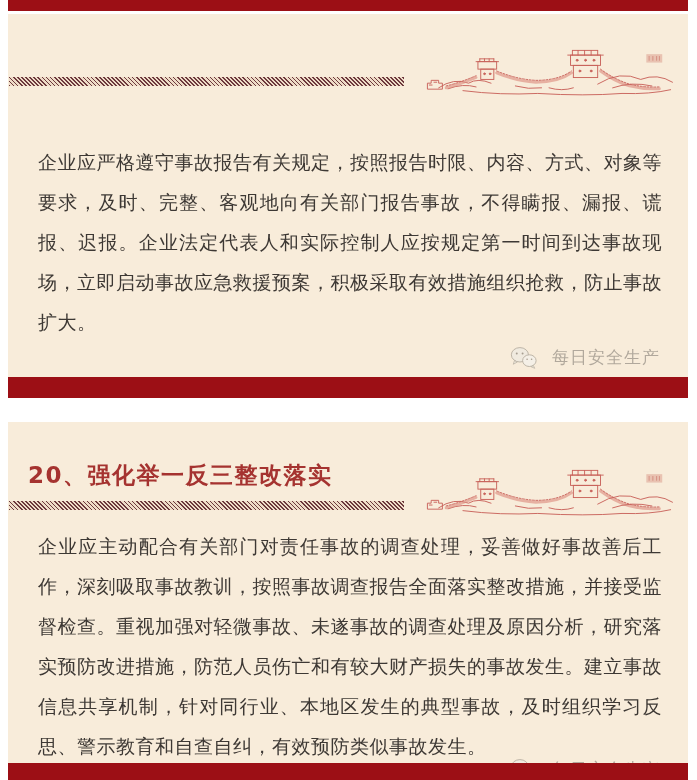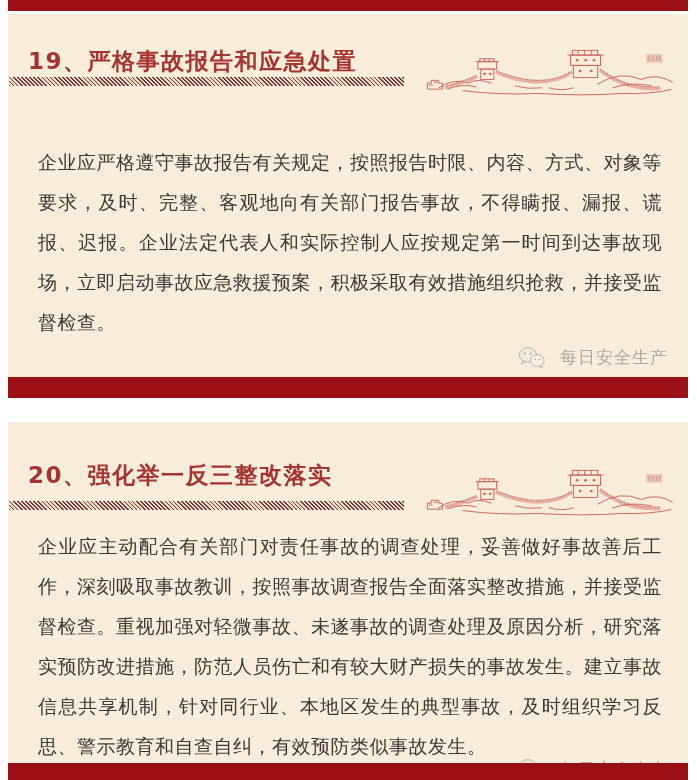--- a/index.html
+++ b/index.html
@@ -43,42 +43,41 @@
   .wall svg{width:100%;height:100%;display:block;}
   .body-text{
     position:absolute;left:30px;right:26px;margin:0;
     font-size:19px;color:var(--text,#3d3834);
     text-align:justify;text-justify:inter-ideograph;
     letter-spacing:0.5px;
   }
   .card-1 .body-text{top:128px;line-height:40px;}
   .card-2 .body-text{top:104px;line-height:40px;}
   .watermark{
-    position:absolute;right:20px;
+    position:absolute;right:28px;
     display:flex;gap:15px;
     opacity:0.85;
   }
   .card-1 .watermark{top:332px;}
   .card-2 .watermark{top:336px;}
   .wm-icon{width:27px;height:23px;display:inline-block;}
   .wm-icon svg{width:100%;height:100%;display:block;}
   .wm-text{
     font-size:17px;color:var(--watermark,#a59d92);
     letter-spacing:1px;white-space:nowrap;
   }
 </style>
 </head>
 <body>
 
 <div class="page">
 
   <div class="bar bar-top"></div>
 
   <section class="card card-1">
-    <h2 class="title"><span>19、</span><span>严格事故报告和应急处置</span></h2>
 
     <div class="hatch"></div>
 
     <div class="wall">
       <svg viewBox="0 0 265 62" xmlns="http://www.w3.org/2000/svg">
         <g id="wall-art">
           <g stroke="#c8625a" fill="none" stroke-width="1" stroke-linecap="round">
 
             <path d="M2,50 L2,44 L6,44 L6,41 L14,41 L14,44 L18,44 L18,50 Z"></path>
             <path d="M4,46 h3 M9,43 h3"></path>
@@ -116,21 +115,21 @@
             <path d="M40,52 Q80,57 120,55 Q170,58 210,55 Q240,56 262,51"></path>
             <path d="M96,47 Q110,51 124,49 M132,49 Q146,53 158,49"></path>
           </g>
 
           <rect x="236" y="13" width="17" height="9" fill="#dda090" opacity="0.55"></rect>
           <path d="M239,15 v5 M243,15 v5 M247,15 v5 M250,15 v5" stroke="#c0584e" stroke-width="0.7" opacity="0.7" fill="none"></path>
         </g>
       </svg>
     </div>
 
-    <p class="body-text">企业应严格遵守事故报告有关规定，按照报告时限、内容、方式、对象等要求，及时、完整、客观地向有关部门报告事故，不得瞒报、漏报、谎报、迟报。企业法定代表人和实际控制人应按规定第一时间到达事故现场，立即启动事故应急救援预案，积极采取有效措施组织抢救，并接受监督检查。</p>
+    <p class="body-text">企业应严格遵守事故报告有关规定，按照报告时限、内容、方式、对象等要求，及时、完整、客观地向有关部门报告事故，不得瞒报、漏报、谎报、迟报。企业法定代表人和实际控制人应按规定第一时间到达事故现场，立即启动事故应急救援预案，积极采取有效措施组织抢救，防止事故扩大。</p>
 
     <div class="watermark">
       <span class="wm-icon">
         <svg viewBox="0 0 30 25" xmlns="http://www.w3.org/2000/svg">
           <g id="wechat-glyph">
             <ellipse cx="11" cy="9.5" rx="9.5" ry="8" fill="#efeae1" stroke="#aca496" stroke-width="1"></ellipse>
             <path d="M5,16 L3.6,20 L8,17.6 Z" fill="#efeae1" stroke="#aca496" stroke-width="0.8"></path>
             <circle cx="7.5" cy="8" r="1.1" fill="#9a9184"></circle>
             <circle cx="14" cy="8" r="1.1" fill="#9a9184"></circle>
             <ellipse cx="21.5" cy="16" rx="7.5" ry="6.5" fill="#f5f1ea" stroke="#aca496" stroke-width="1"></ellipse>

